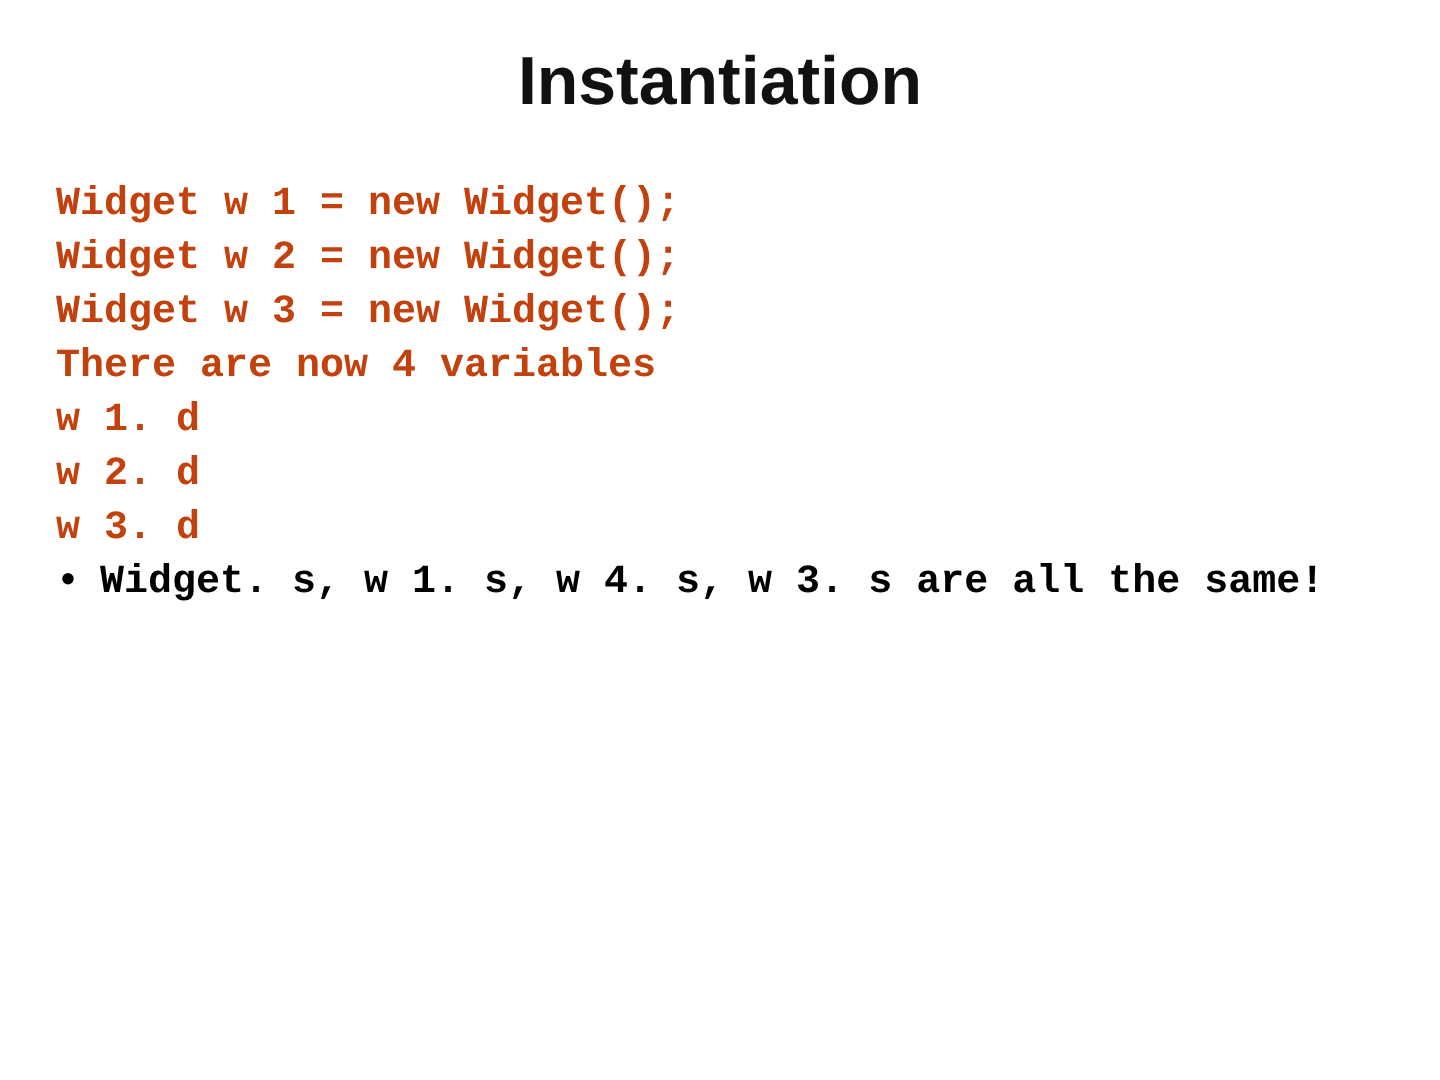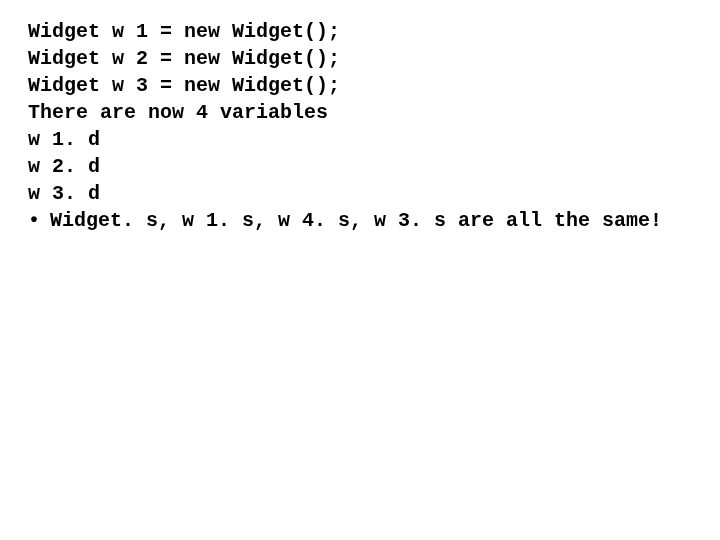--- a/index.html
+++ b/index.html
@@ -24,21 +24,21 @@
     color: #111;
     font-size: 34px;
     margin-top: 4px;
     margin-bottom: 28px;
   }
   .code {
     font-family: "Courier New", Courier, monospace;
     font-weight: bold;
     font-size: 20px;
     line-height: 1.35;
-    color: #000000;
+    color: #c2410c;
     white-space: pre;
   }
   .bullet-row {
     display: flex;
     align-items: baseline;
     font-family: "Courier New", Courier, monospace;
     font-weight: bold;
     font-size: 20px;
     line-height: 1.35;
     color: #000;
@@ -46,20 +46,21 @@
   .bullet-dot {
     width: 22px;
     flex: 0 0 22px;
   }
 </style>
 </head>
 <body>
 
 <div class="slide">
 
+  <div class="title">Instantiation</div>
 
   <div class="code"><span>Widget w 1 = new Widget();</span>
 <span>Widget w 2 = new Widget();</span>
 <span>Widget w 3 = new Widget();</span>
 <span>There are now 4 variables</span>
 <span>w 1. d</span>
 <span>w 2. d</span>
 <span>w 3. d</span></div>
 
   <div class="bullet-row">

